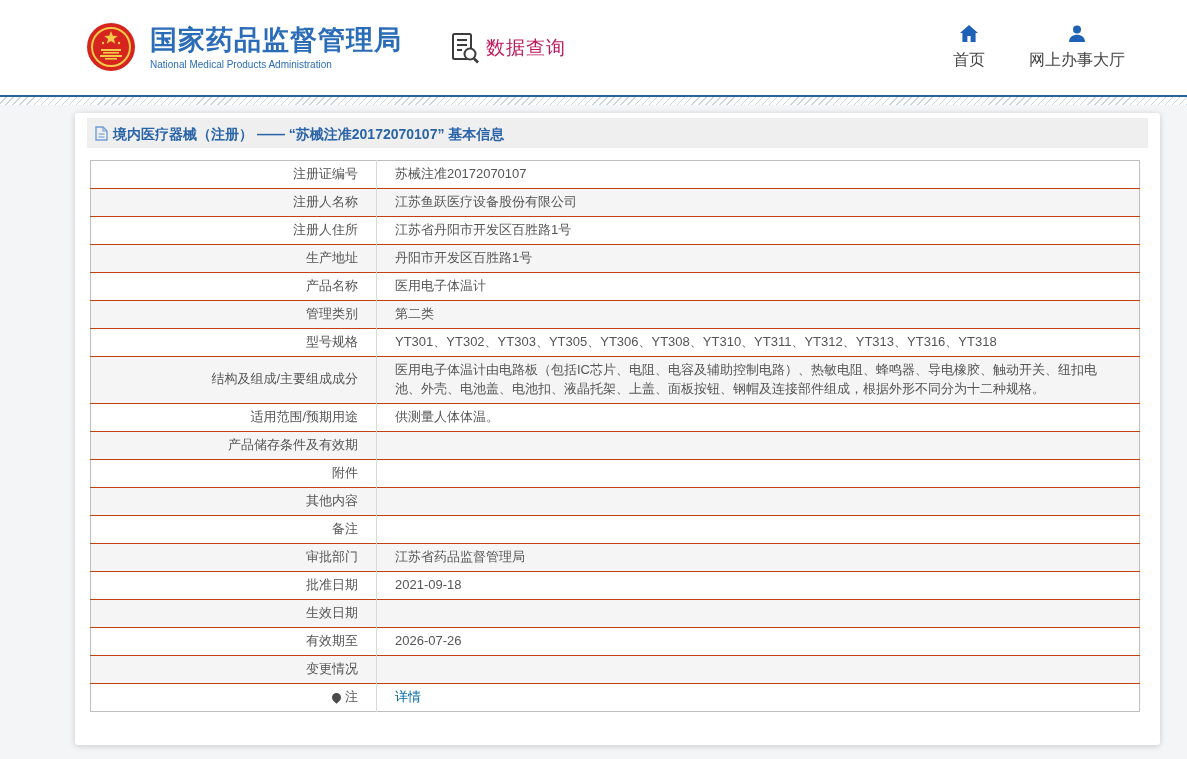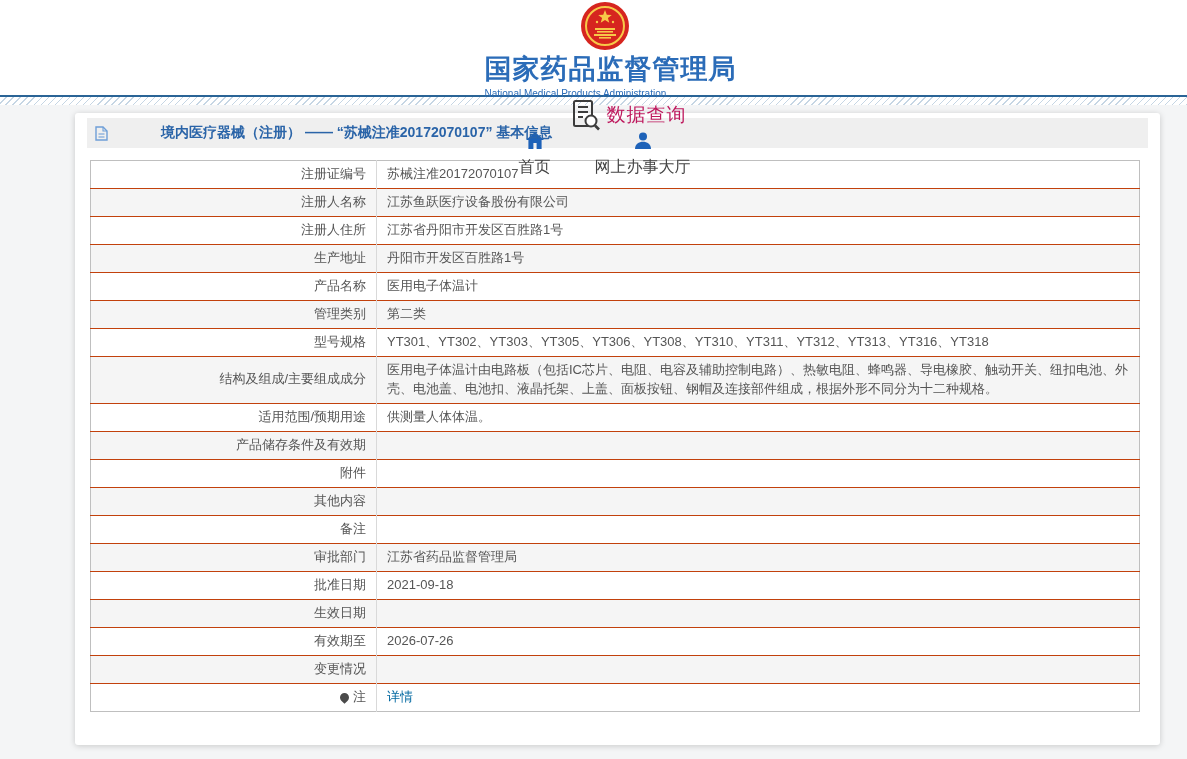--- a/index.html
+++ b/index.html
@@ -1,49 +1,49 @@
 <!DOCTYPE html>
 <html><head>
 <meta charset="utf-8">
 <style>
   * { margin:0; padding:0; box-sizing:border-box; }
   html,body { width:1187px; height:759px; overflow:hidden; }
   body { font-family:"Liberation Sans","DejaVu Sans",sans-serif; background:#f4f5f6; color:#555; }
 
   
-  .header { height:95px; background:#fff; display:flex; align-items:center; padding:0 62px 0 84px;flex-direction:column; }
+  .header { height:95px; background:#fff; display:flex; align-items:center; padding:0 62px 0 84px; }
   .logo { width:54px; height:54px; flex:0 0 auto; }
   .brand { margin-left:12px; }
   .brand-title { color:#2b6cb8; font-size:27px; font-weight:bold; letter-spacing:1px; line-height:1.15; }
   .brand-sub { color:#2b6cb8; font-size:10px; margin-top:3px; }
   .section-entry { display:flex; align-items:center; margin-left:48px; }
   .section-entry svg { width:30px; height:32px; }
   .section-title { font-size:19px; color:#be185d; margin-left:6px; letter-spacing:1px; }
   .header-spacer { flex:1; }
   .top-nav { display:flex; gap:44px; }
   .nav-item { display:flex; flex-direction:column; align-items:center; cursor:pointer; }
   .nav-item svg { width:20px; height:20px; }
   .nav-label { font-size:16px; color:#444; margin-top:6px; white-space:nowrap; }
 
   
   .blue-line { height:2px; background:#2a6496; }
   .stripe-band { height:8px; background:repeating-linear-gradient(135deg,#ffffff 0 4px,#c6d6e4 4px 5px); }
 
   
   .card { width:1085px; margin:8px 0 0 75px; background:#fff; border-radius:3px;
           box-shadow:0 1px 6px rgba(0,0,0,.18); padding:5px 12px 12px; height:632px; }
-  .breadcrumb-bar { height:30px; background:#efefef; display:flex; align-items:center; padding:0 8px;gap:48px; }
+  .breadcrumb-bar { height:30px; background:#efefef; display:flex; padding:8px 8px; }
   .breadcrumb-bar svg { width:13px; height:15px; flex:0 0 auto; }
   .breadcrumb-text { font-size:14px; font-weight:bold; color:#2a64a8; margin-left:5px; }
 
   
   .info-table { width:1050px; margin:12px 3px 0; border-collapse:collapse; border:1px solid #bfbfbf; }
   .info-table tr:nth-child(even) { background:#f5f5f5; }
   .info-table tr + tr td { border-top:1px solid #c2410c; }
-  .info-table td { font-size:13px; height:28px; line-height:1.45; padding:4px 10px; vertical-align:middle;margin-left:20px; }
+  .info-table td { font-size:13px; height:28px; line-height:1.45; padding:4px 18px; vertical-align:middle;margin-left:20px; }
   .cell-label { width:286px; text-align:right; color:#555; padding-right:12px; white-space:nowrap; }
   .cell-value { border-left:1px solid #d9d9d9; color:#555; text-align:left; }
   .detail-link { color:#0369a1; text-decoration:none; cursor:pointer; }
   .note-bulb { display:inline-block; width:9px; height:9px; background:#4a4a4a;
                border-radius:50% 50% 50% 0; transform:rotate(-45deg); margin-right:4px; vertical-align:-1px; }
 </style>
 </head>
 <body>
 
 <div class="header">

